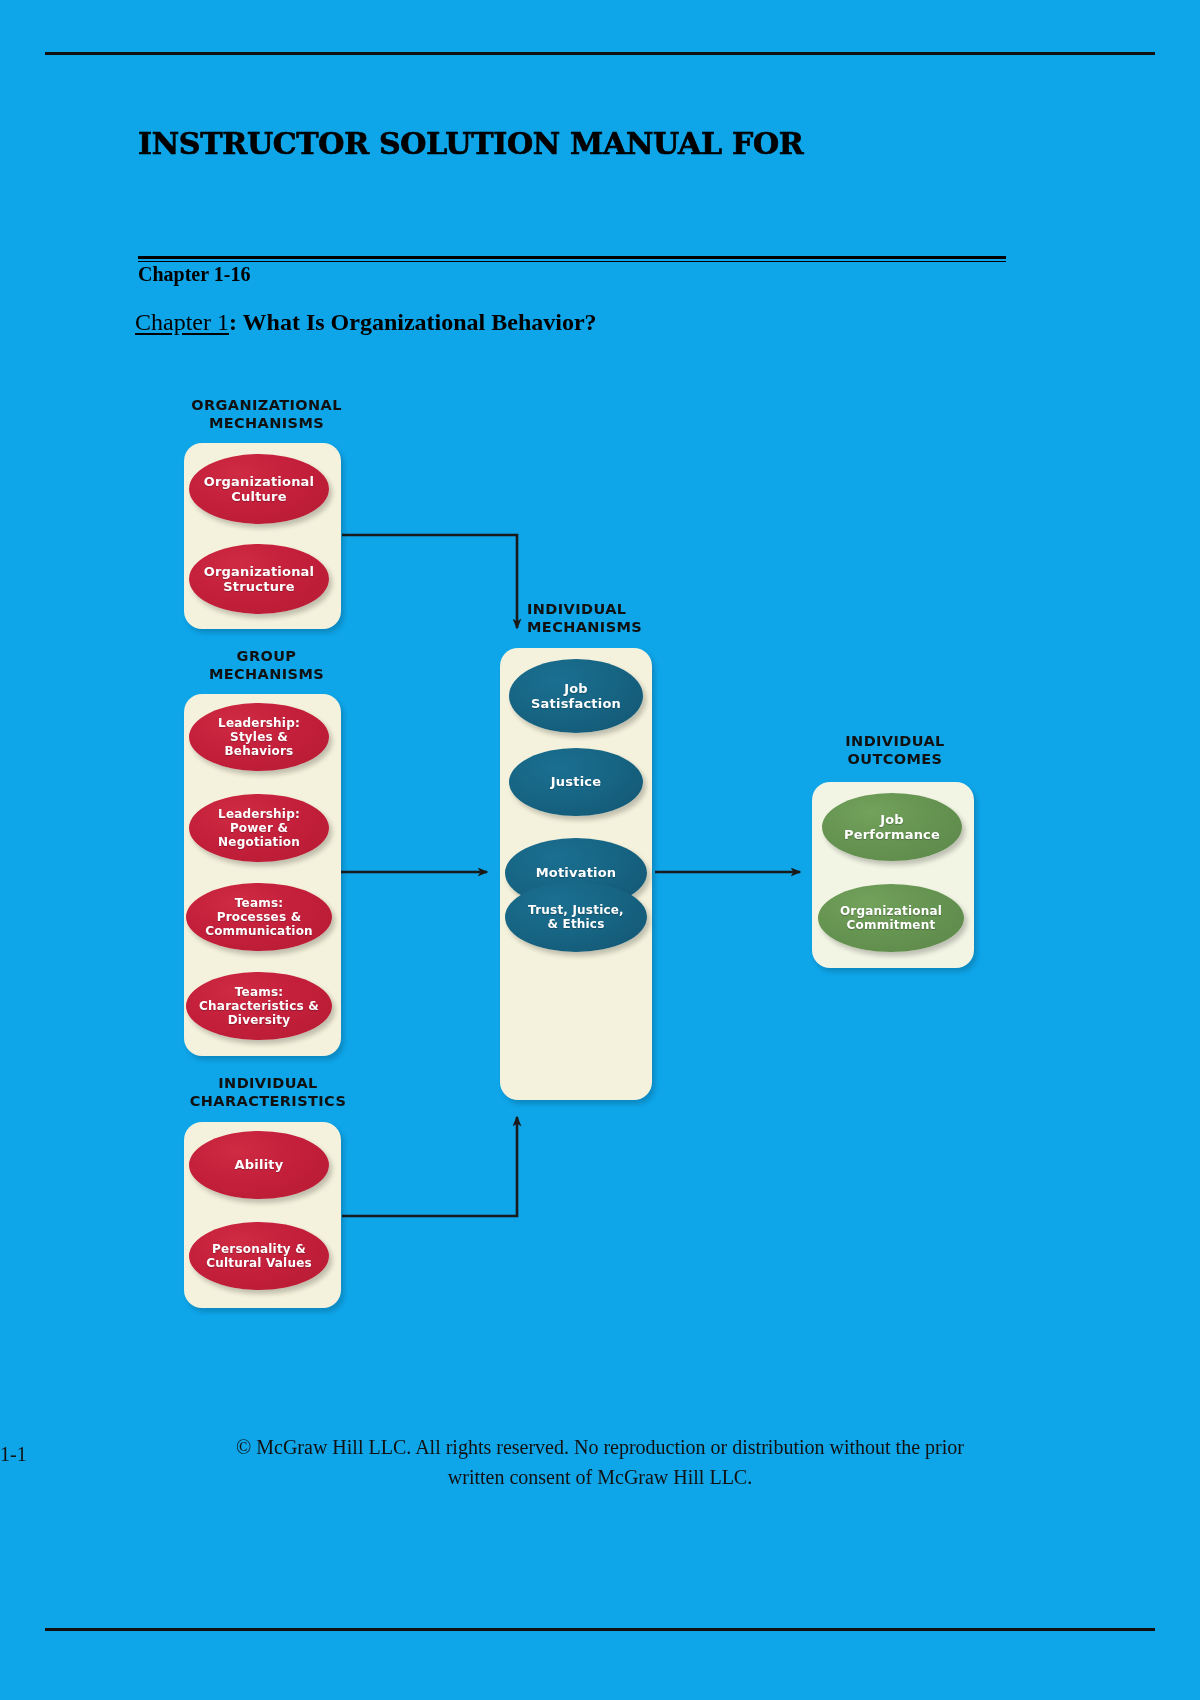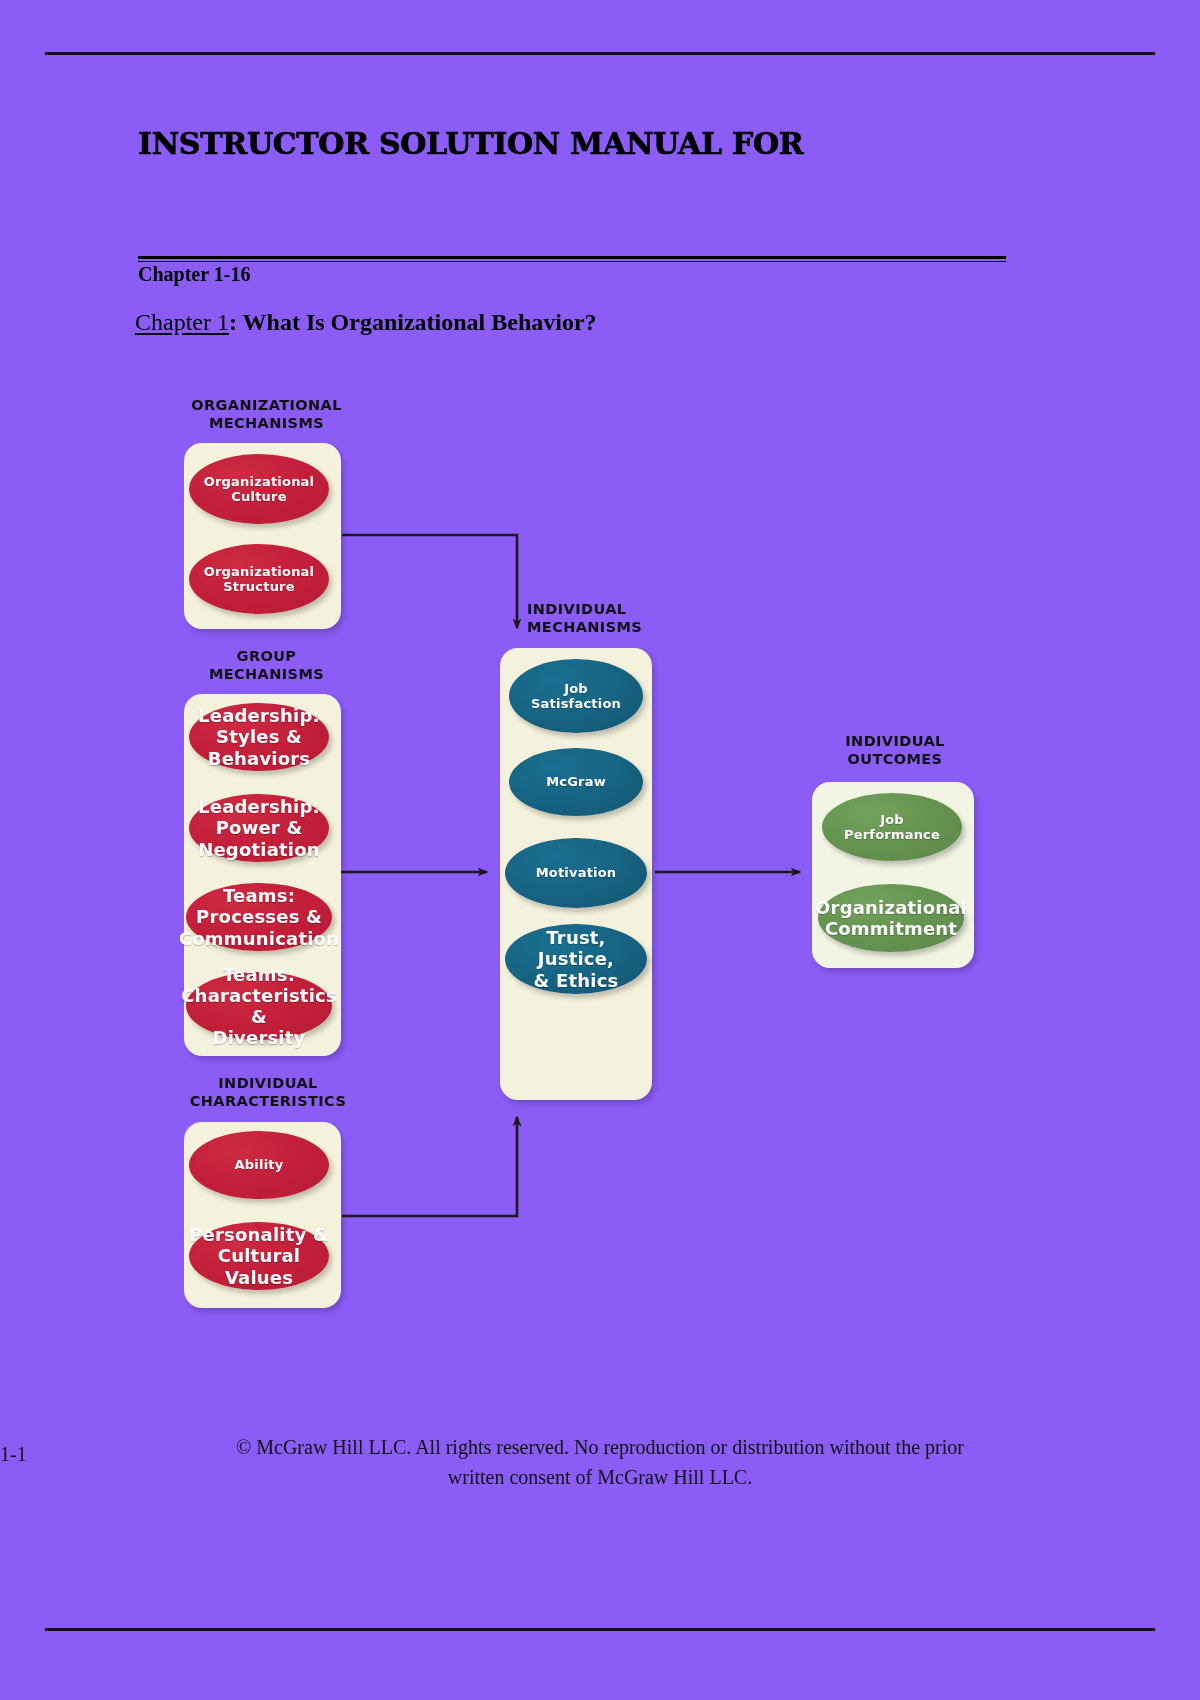--- a/index.html
+++ b/index.html
@@ -13,21 +13,21 @@
     height: 1700px;
     position: relative;
     overflow: hidden;
   }
 
   .page {
     position: absolute;
     left: 0; top: 0;
     width: 1200px;
     height: 1700px;
-    background: #8b5cf6;
+    background: #0ea5e9;
   }
 
   
   .page-rule {
     position: absolute;
     left: 45px;
     width: 1110px;
     height: 3px;
     background: #111;
   }
@@ -150,21 +150,21 @@
   .oval.red {
     background: radial-gradient(ellipse at 35% 28%, #cf2b43 0%, #c41f3b 45%, #b51b33 100%);
   }
   .oval.blue {
     background: radial-gradient(ellipse at 35% 28%, #1b6f91 0%, #176584 45%, #125572 100%);
   }
   .oval.green {
     background: radial-gradient(ellipse at 35% 28%, #72a25c 0%, #669451 45%, #5c884a 100%);
   }
 
-  .oval.small { font-size: 18px; }
+  .oval.small { font-size: 12px; }
 
   
   .connectors {
     position: absolute;
     left: 0; top: 0;
     width: 1200px; height: 1700px;
   }
 
   
   .page-number {
@@ -270,25 +270,25 @@
 Cultural Values</div>
 
     <div class="group-label" style="left:527px; top:601px; width:165px; text-align:left;">INDIVIDUAL
 MECHANISMS</div>
 
     <div class="panel" style="left:500px; top:648px; width:152px; height:452px;"></div>
 
     <div class="oval blue" style="left:509px; top:659px; width:134px; height:74px;">Job
 Satisfaction</div>
 
-    <div class="oval blue" style="left:509px; top:748px; width:134px; height:68px;">McGraw</div>
+    <div class="oval blue" style="left:509px; top:748px; width:134px; height:68px;">Justice</div>
 
     <div class="oval blue" style="left:505px; top:838px; width:142px; height:70px;">Motivation</div>
 
-    <div class="oval blue small" style="left:505px; top:924px; width:142px; height:70px;">Trust, Justice,
+    <div class="oval blue small" style="left:505px; top:882px; width:142px; height:70px;">Trust, Justice,
 &amp; Ethics</div>
 
 
     <div class="group-label" style="left:810px; top:733px; width:170px;">INDIVIDUAL
 OUTCOMES</div>
 
     <div class="panel green" style="left:812px; top:782px; width:162px; height:186px;"></div>
 
     <div class="oval green" style="left:822px; top:793px; width:140px; height:68px;">Job
 Performance</div>

